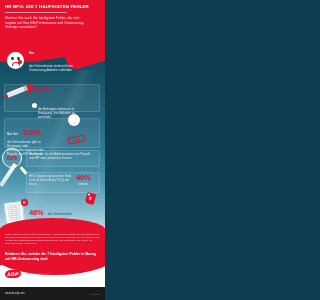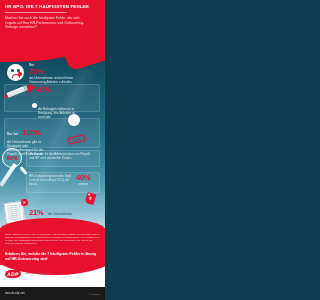--- a/index.html
+++ b/index.html
@@ -74,21 +74,21 @@
     width:150px; height:150px;
     background:linear-gradient(112deg, rgba(255,255,255,0) 45%, rgba(255,255,255,.07) 50%, rgba(255,255,255,0) 56%);
     z-index:2; pointer-events:none;
   }
 
   .content { position:absolute; left:0; top:38px; width:105px; z-index:5; }
 
   
   .stat {
     position:absolute; width:105px;
-    display:flex; align-items:flex-start;margin-top:12px;
+    display:flex; align-items:flex-start;
   }
   .stat-card {
     background:rgba(255,255,255,.07);
     border:.4px solid rgba(255,255,255,.14);
     border-radius:1.5px;
   }
   .pct {
     font-size:7.5px; font-weight:bold; color:#e8112d;
     line-height:8px; letter-spacing:-.2px;
   }
@@ -386,21 +386,21 @@
           <i></i>
         </span>
       <span class="row">
           <i></i>
           <i></i>
           <i></i>
         </span>
     </div>
     <span class="badge-x" style="top:161px; left:21px;">✕</span>
     <div style="position:absolute; top:163px; left:29px; width:52px;">
-      <span class="pct" style="display:inline;">21%</span>
+      <span class="pct" style="display:inline;">46%</span>
       <span class="desc dark" style="display:inline;">der Unternehmen kennen ihre Gesamtkosten für HR nicht</span>
     </div>
     <div class="tag" style="top:155px; left:86px;">
       <span class="hole"></span>
       <span>$</span>
     </div>
 
   </div>
 
   <div class="footer-red">

